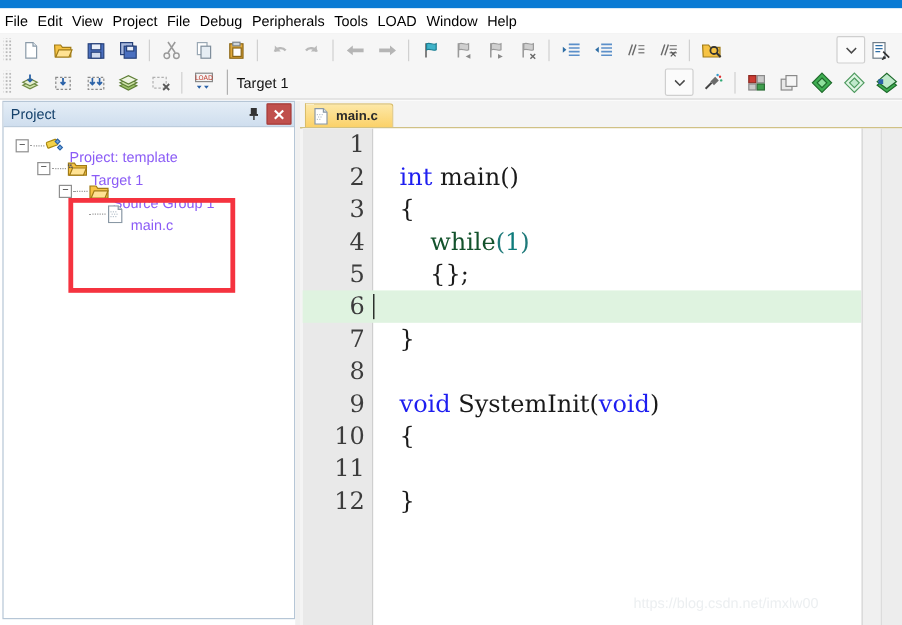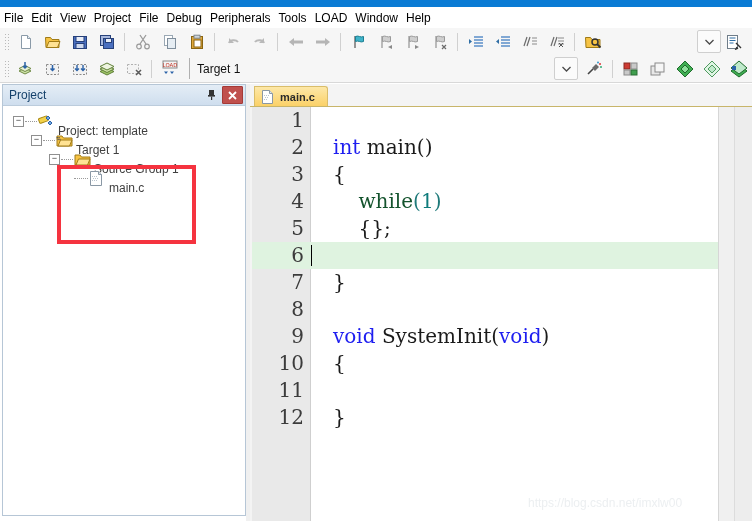--- a/index.html
+++ b/index.html
@@ -82,21 +82,21 @@
   }
   #project-title{font-size:12px;color:#15416b;flex:1 1 auto;}
   .hdr-btn{
     width:19px;height:16px;display:flex;align-items:center;justify-content:center;
     flex:0 0 auto;margin-left:1px;
   }
   #close-btn{background:#c0504d;border:1px solid #a53a37;border-radius:1px;}
 
   #tree{padding:6px 0 0 0;font-size:12px;}
   .tnode{display:flex;align-items:center;height:19px;white-space:nowrap;}
-  .tnode .lbl{margin-left:4px;color:#404040;margin-top:19px;}
+  .tnode .lbl{margin-left:4px;color:#8b5cf6;margin-top:19px;}
   .expander{
     width:9px;height:9px;border:1px solid #8f8f8f;background:#fff;
     display:flex;align-items:center;justify-content:center;
     font-size:9px;line-height:7px;color:#333;flex:0 0 auto;
     font-family:"Liberation Mono", monospace;
   }
   .dots{
     width:12px;height:1px;flex:0 0 auto;
     border-top:1px dotted #9a9a9a;margin:0 1px;
   }

